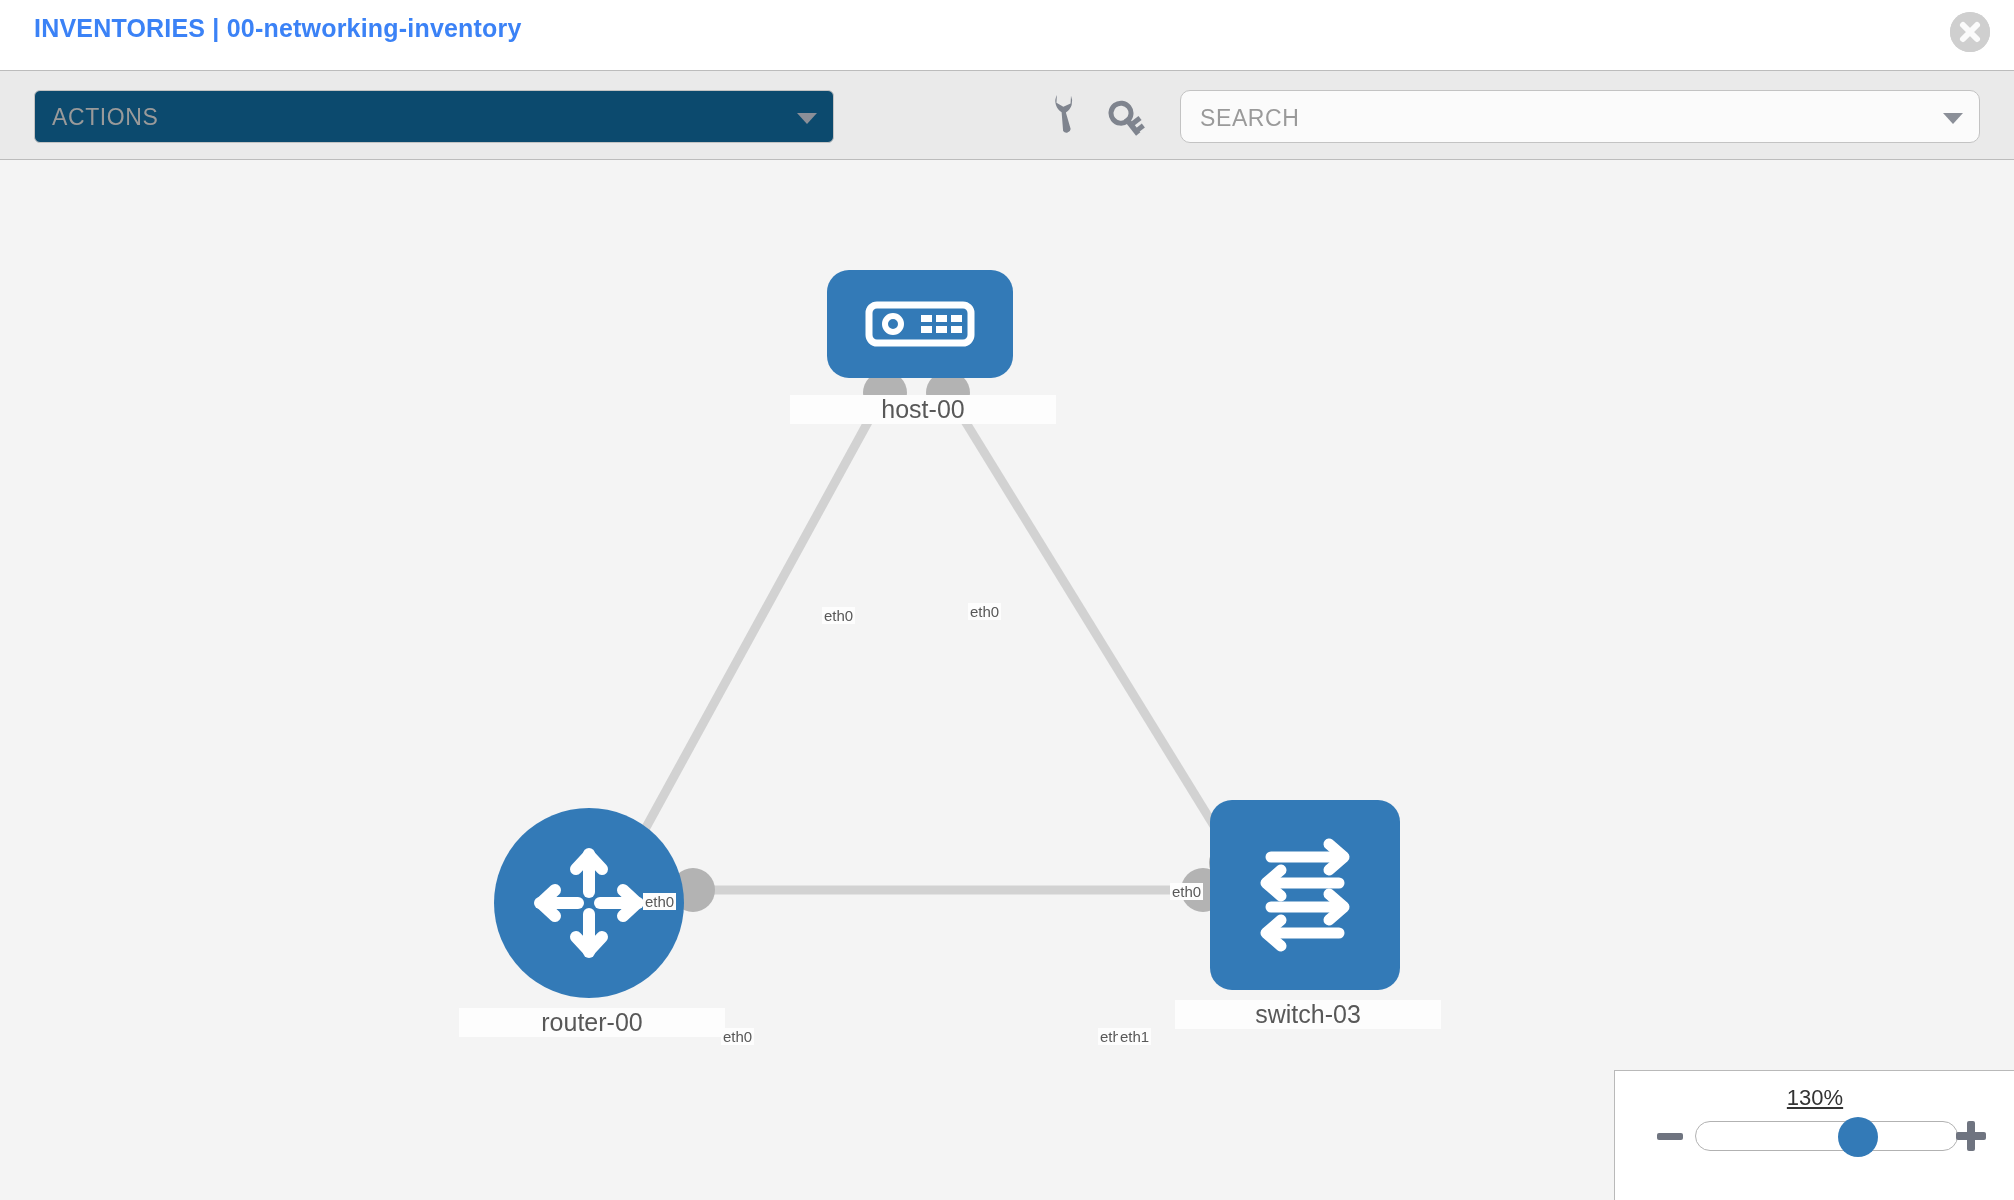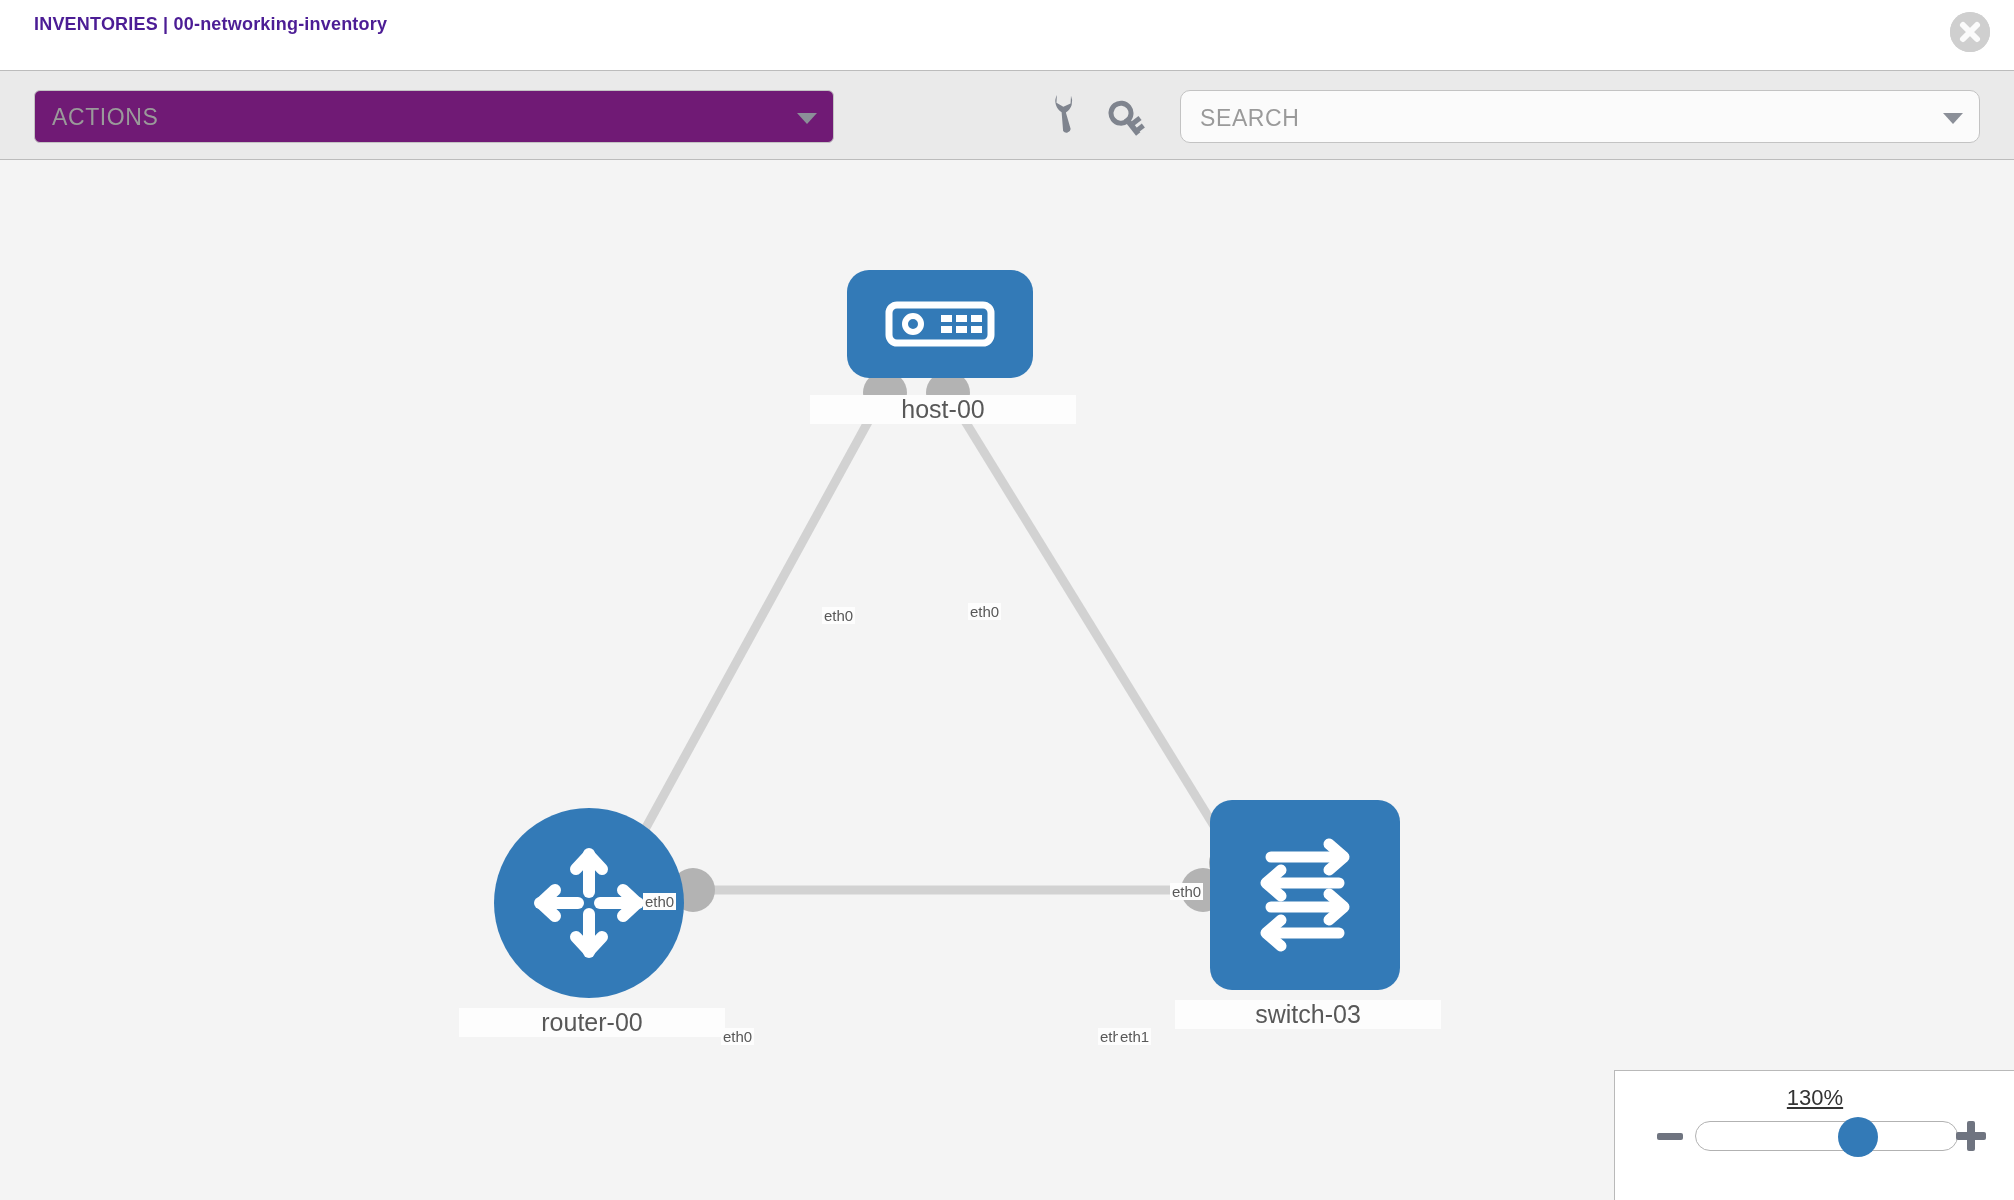--- a/index.html
+++ b/index.html
@@ -12,42 +12,42 @@
   }
 
   
   .header{
     position:absolute;left:0;top:0;width:2014px;height:70px;
     background:#ffffff;
     box-sizing:border-box;
   }
   .page-title{
     position:absolute;left:34px;top:14px;
-    font-size:18px;font-weight:bold;color:#4c1d95;
+    font-size:25px;font-weight:bold;color:#3b82f6;
     letter-spacing:.2px;white-space:nowrap;
   }
   .close-btn{
     position:absolute;right:24px;top:12px;
     width:40px;height:40px;border-radius:50%;
     background:#cfcfcf;cursor:pointer;
   }
   .close-btn svg{display:block;}
 
   
   .toolbar{
     position:absolute;left:0;top:70px;width:2014px;height:90px;
     background:#eaeaea;
     border-top:1px solid #bcbcbc;
     border-bottom:1px solid #bcbcbc;
     box-sizing:border-box;
   }
   .actions-select{
     position:absolute;left:34px;top:19px;
     width:800px;height:53px;
-    background:#701a75;
+    background:#0c4a6e;
     border:1px solid #c3c3c3;border-radius:6px;
     box-sizing:border-box;
     cursor:pointer;
   }
   .actions-select .lbl{
     position:absolute;left:17px;top:13px;
     font-size:23px;color:#9a9a9a;letter-spacing:.6px;
   }
   .caret{
     position:absolute;right:16px;top:22px;
@@ -204,21 +204,21 @@
 
     <line x1="690" y1="730" x2="1215" y2="730" stroke="#d2d2d2" stroke-width="9"></line>
 
     <circle cx="885" cy="233" r="22" fill="#b3b3b3"></circle>
     <circle cx="948" cy="233" r="22" fill="#b3b3b3"></circle>
     <circle cx="693" cy="730" r="22" fill="#b3b3b3"></circle>
     <circle cx="1231" cy="703" r="22" fill="#b3b3b3"></circle>
     <circle cx="1203" cy="730" r="22" fill="#b3b3b3"></circle>
   </svg>
 
-  <div class="node" style="left:847px;top:110px;width:220px;height:108px;">
+  <div class="node" style="left:827px;top:110px;width:220px;height:108px;">
     <div class="node-shape rrect" style="width:186px;height:108px;">
       <svg width="110" height="50" viewBox="0 0 110 50">
         <rect x="4" y="6" width="102" height="38" rx="8" ry="8" fill="none" stroke="#ffffff" stroke-width="7"></rect>
         <circle cx="28" cy="25" r="8" fill="none" stroke="#ffffff" stroke-width="6"></circle>
         <rect x="56" y="16" width="11" height="7" fill="#ffffff"></rect>
         <rect x="71" y="16" width="11" height="7" fill="#ffffff"></rect>
         <rect x="86" y="16" width="11" height="7" fill="#ffffff"></rect>
         <rect x="56" y="27" width="11" height="7" fill="#ffffff"></rect>
         <rect x="71" y="27" width="11" height="7" fill="#ffffff"></rect>
         <rect x="86" y="27" width="11" height="7" fill="#ffffff"></rect>

